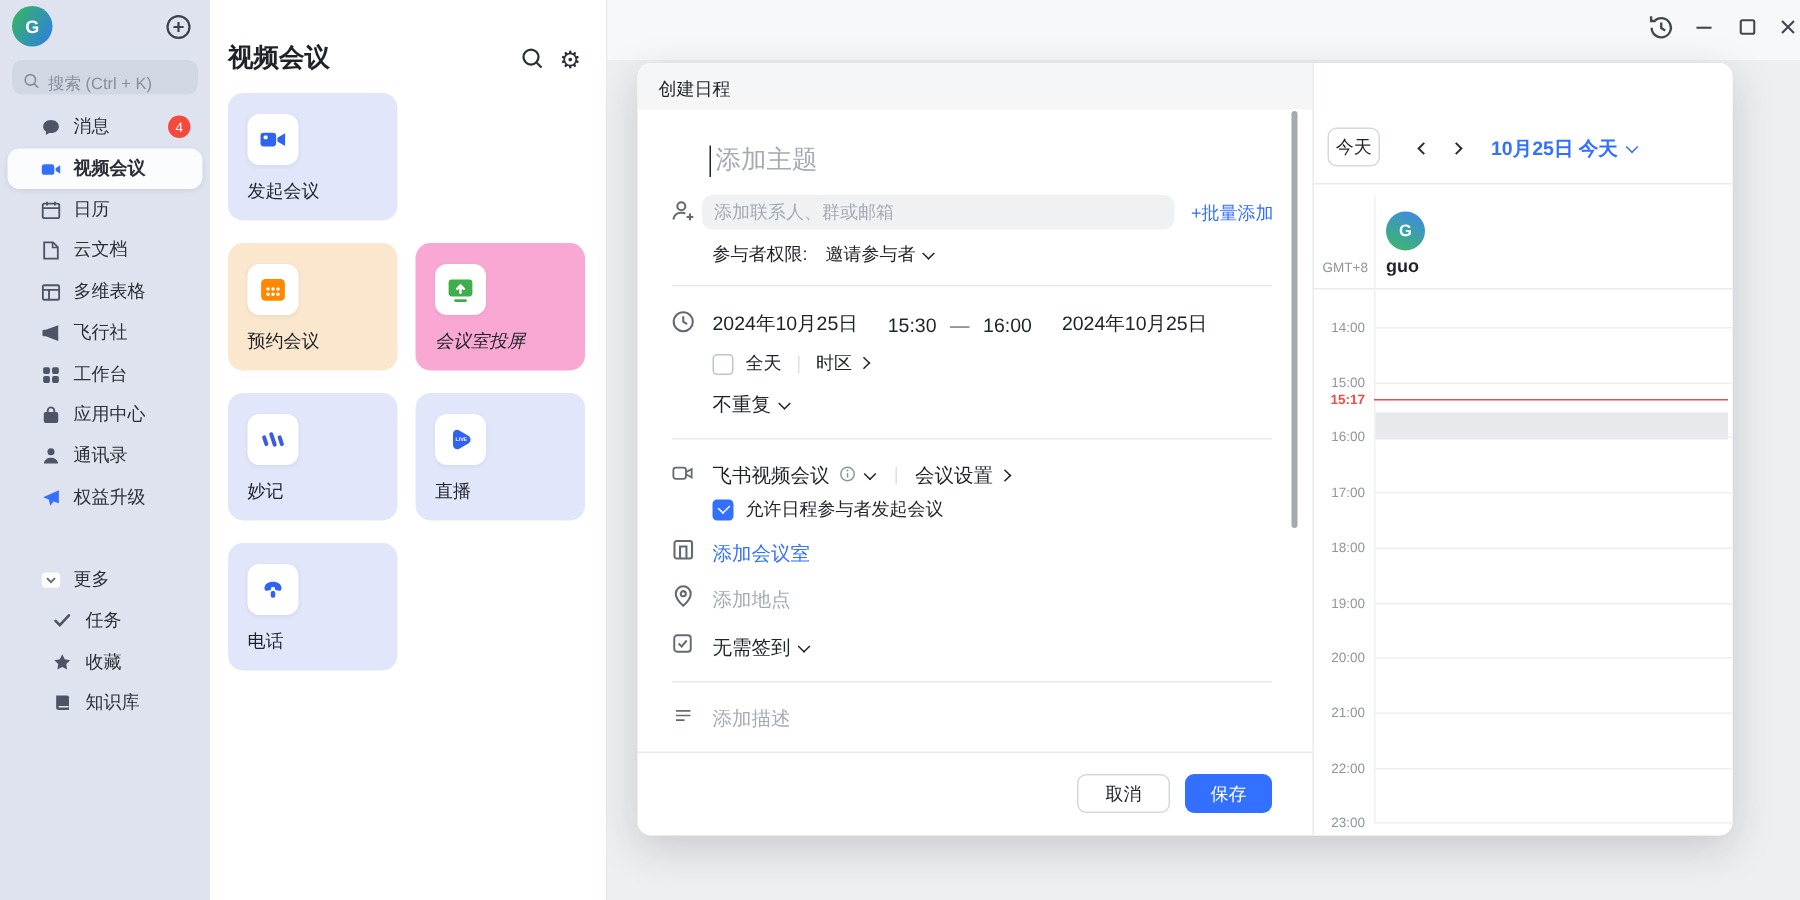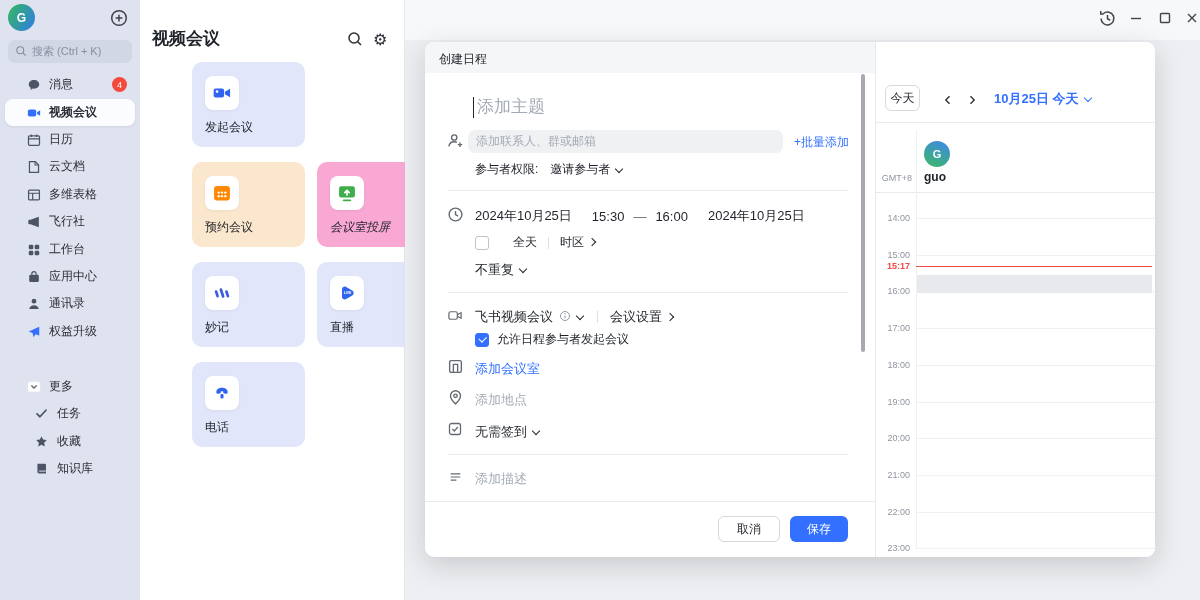--- a/index.html
+++ b/index.html
@@ -8,33 +8,33 @@
   #app { position:relative; width:1200px; height:600px; }
   .abs { position:absolute; }
 
   
   .sidebar { left:0; top:0; width:140px; height:600px; background:#dfe3ef; }
   .avatar { left:8px; top:4px; width:27px; height:27px; border-radius:50%;
     background:linear-gradient(120deg,#35b95c,#2f7be8); color:#fff; font-size:12px; font-weight:bold;
     display:flex; align-items:center; justify-content:center; }
   .addbtn { left:110px; top:9px; width:18px; height:18px; color:#3c414b; cursor:pointer; }
   .searchbox { left:8px; top:40px; width:124px; height:23px; background:#d2d7e4; border-radius:7px;
-    display:flex; align-items:center; padding:0 7px; gap:5px; color:#878f9f; font-size:11px; }
+    display:flex; align-items:flex-end; padding:0 7px; gap:5px; color:#878f9f; font-size:11px; }
   .sbrow { left:5px; width:130px; height:27px; display:flex; align-items:center; font-size:12px; color:#2b2f36; cursor:pointer; }
   .sbrow .sic { width:14px; height:14px; margin-left:22px; margin-right:8px; flex:none; display:flex; align-items:center; }
   .sbrow.sub .sic { margin-left:30px; }
   .sbrow.sel { background:#fbfcfe; border-radius:8px; box-shadow:0 1px 3px rgba(31,35,41,.08); font-weight:bold; }
   .badge { position:absolute; right:8px; top:6px; width:15px; height:15px; border-radius:50%;
     background:#f5493d; color:#fff; font-size:9px; display:flex; align-items:center; justify-content:center; }
 
   
   .main { left:140px; top:0; width:265px; height:600px; background:#fff; border-right:1px solid #e6e8ec; }
   .main-title { left:12px; top:27px; font-size:17px; font-weight:bold; }
   .tool-ic { width:16px; height:16px; color:#2b2f36; cursor:pointer; }
-  .card { width:113px; height:85px; border-radius:10px; cursor:pointer;margin-left:40px; }
+  .card { width:113px; height:85px; border-radius:10px; cursor:pointer; }
   .tile { position:absolute; left:13px; top:14px; width:34px; height:34px; background:#fff; border-radius:8px;
     box-shadow:0 1px 3px rgba(31,35,41,.06); display:flex; align-items:center; justify-content:center; }
   .card-label { position:absolute; left:13px; top:57px; font-size:12px; color:#1f2329; }
   .bg-lav { background:#e1e6fa; } .bg-org { background:#fbe7cd; } .bg-grn { background:#f9a8d4;font-style:italic; }
 
   
   .right-bg { left:405px; top:40px; width:795px; height:560px; background:#edeff2; }
   .top-strip { left:405px; top:0; width:795px; height:40px; background:#f7f8fa; }
   .winctl { width:16px; height:16px; color:#41464f; cursor:pointer; }
 
@@ -375,21 +375,21 @@
     <div class="abs row13" style="left:50px; top:165px">
       <span style="cursor:pointer">2024年10月25日</span>
       <span style="margin-left:20px; cursor:pointer">15:30</span>
       <span style="margin:0 9px; color:#646a73">—</span>
       <span style="cursor:pointer">16:00</span>
       <span style="margin-left:20px; cursor:pointer">2024年10月25日</span>
     </div>
 
     <div class="abs row12" style="left:50px; top:192px">
       <span class="ckbox"></span>
-      <span style="margin-left:24px">全天</span>
+      <span style="margin-left:8px">全天</span>
       <span class="vdiv" style="margin:0 11px"></span>
       <span style="cursor:pointer">时区</span>
       <span class="cvr"></span>
     </div>
 
     <div class="abs row13" style="left:50px; top:219px">
       <span style="cursor:pointer">不重复</span>
       <span class="cv"></span>
     </div>
 

